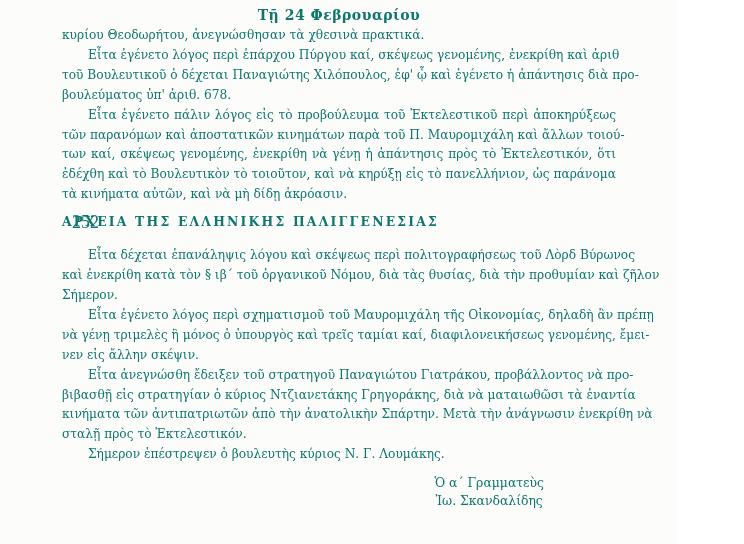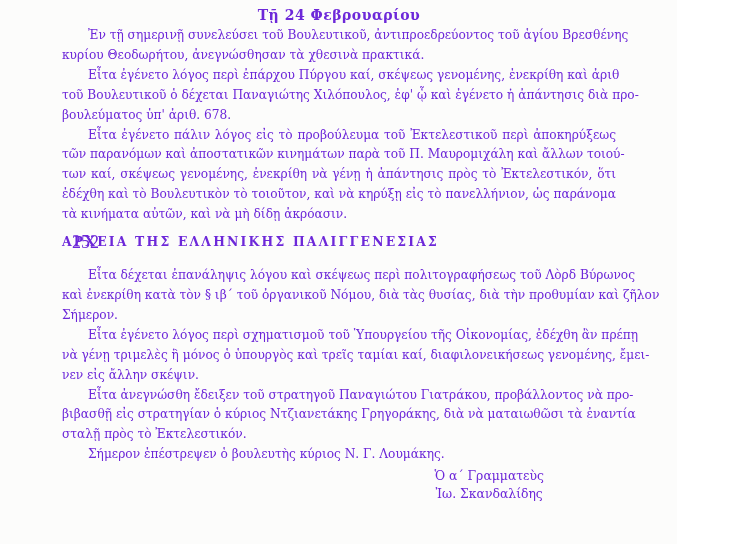--- a/index.html
+++ b/index.html
@@ -7,21 +7,21 @@
     padding: 0;
     background: #ffffff;
   }
   .sheet {
     position: relative;
     width: 677px;
     height: 544px;
     background: #fcfcfb;
     overflow: hidden;
     font-family: "DejaVu Serif", "Liberation Serif", serif;
-    color: #6d28d9;
+    color: #0f766e;
   }
   .textblock {
     position: absolute;
     left: 62px;
     top: 0;
     width: 554px;
     padding-top: 5px;
   }
   .date-heading {
     text-align: center;
@@ -54,39 +54,38 @@
     line-height: 20px;
     font-family: Liberation Serif, serif;
   }
   .running-head {
     font-weight: bold;
     font-size: 12.4px;
     line-height: 20px;
     letter-spacing: 2.2px;
   }
   .signature {
-    margin-top: 2px;
+    margin-top: 9px;
     margin-left: auto;
     margin-right: 72px;
     width: fit-content;
     text-align: center;
     font-size: 12.4px;
     line-height: 18px;
   }
 </style>
 </head>
 <body>
 
 <div class="sheet">
   <div class="textblock">
 
     <div class="date-heading">Τῇ 24 Φεβρουαρίου</div>
 
     <div class="para">
-      <div class="line first">Ἐν τῇ σημερινῇ συνελεύσει τοῦ Βουλευτικοῦ, ἀντιπροεδρεύοντος τοῦ ἁγίου Βρεσθένης</div>
       <div class="line last">κυρίου Θεοδωρήτου, ἀνεγνώσθησαν τὰ χθεσινὰ πρακτικά.</div>
     </div>
     <div class="para">
       <div class="line first">Εἶτα ἐγένετο λόγος περὶ ἐπάρχου Πύργου καί, σκέψεως γενομένης, ἐνεκρίθη καὶ ἀριθ</div>
       <div class="line">τοῦ Βουλευτικοῦ ὁ δέχεται Παναγιώτης Χιλόπουλος, ἐφ' ᾧ καὶ ἐγένετο ἡ ἀπάντησις διὰ προ-</div>
       <div class="line last">βουλεύματος ὑπ' ἀριθ. 678.</div>
     </div>
     <div class="para">
       <div class="line first">Εἶτα ἐγένετο πάλιν λόγος εἰς τὸ προβούλευμα τοῦ Ἐκτελεστικοῦ περὶ ἀποκηρύξεως</div>
       <div class="line">τῶν παρανόμων καὶ ἀποστατικῶν κινημάτων παρὰ τοῦ Π. Μαυρομιχάλη καὶ ἄλλων τοιού-</div>
@@ -99,27 +98,28 @@
       <span class="page-number">252</span>
       <div class="running-head">ΑΡΧΕΙΑ ΤΗΣ ΕΛΛΗΝΙΚΗΣ ΠΑΛΙΓΓΕΝΕΣΙΑΣ</div>
     </div>
 
     <div class="para">
       <div class="line first">Εἶτα δέχεται ἐπανάληψις λόγου καὶ σκέψεως περὶ πολιτογραφήσεως τοῦ Λὸρδ Βύρωνος</div>
       <div class="line">καὶ ἐνεκρίθη κατὰ τὸν § ιβ΄ τοῦ ὀργανικοῦ Νόμου, διὰ τὰς θυσίας, διὰ τὴν προθυμίαν καὶ ζῆλον</div>
       <div class="line last">Σήμερον.</div>
     </div>
     <div class="para">
-      <div class="line first">Εἶτα ἐγένετο λόγος περὶ σχηματισμοῦ τοῦ Ὑπουργείου τῆς Οἰκονομίας, ἐδέχθη ἂν πρέπῃ</div>
+      <div class="line first">Εἶτα ἐγένετο λόγος περὶ σχηματισμοῦ τοῦ Μαυρομιχάλη τῆς Οἰκονομίας, δηλαδὴ ἂν πρέπῃ</div>
       <div class="line">νὰ γένῃ τριμελὲς ἢ μόνος ὁ ὑπουργὸς καὶ τρεῖς ταμίαι καί, διαφιλονεικήσεως γενομένης, ἔμει-</div>
       <div class="line last">νεν εἰς ἄλλην σκέψιν.</div>
     </div>
     <div class="para">
       <div class="line first">Εἶτα ἀνεγνώσθη ἔδειξεν τοῦ στρατηγοῦ Παναγιώτου Γιατράκου, προβάλλοντος νὰ προ-</div>
       <div class="line">βιβασθῇ εἰς στρατηγίαν ὁ κύριος Ντζιανετάκης Γρηγοράκης, διὰ νὰ ματαιωθῶσι τὰ ἐναντία</div>
+      <div class="line">κινήματα τῶν ἀντιπατριωτῶν ἀπὸ τὴν ἀνατολικὴν Σπάρτην. Μετὰ τὴν ἀνάγνωσιν ἐνεκρίθη νὰ</div>
       <div class="line last">σταλῇ πρὸς τὸ Ἐκτελεστικόν.</div>
     </div>
     <div class="para">
       <div class="line first last">Σήμερον ἐπέστρεψεν ὁ βουλευτὴς κύριος Ν. Γ. Λουμάκης.</div>
     </div>
 
     <div class="signature">
       <div>Ὁ α΄ Γραμματεὺς</div>
       <div>Ἰω. Σκανδαλίδης</div>
     </div>

